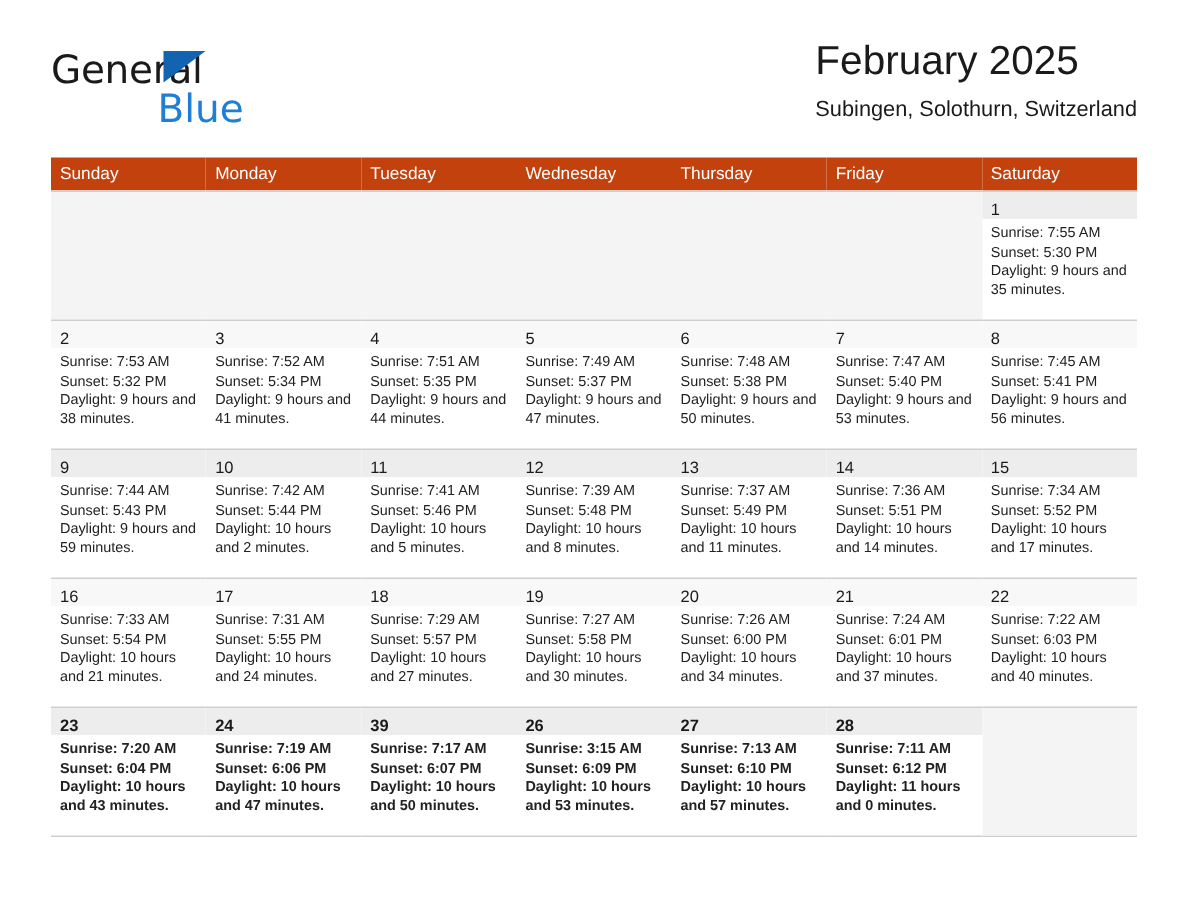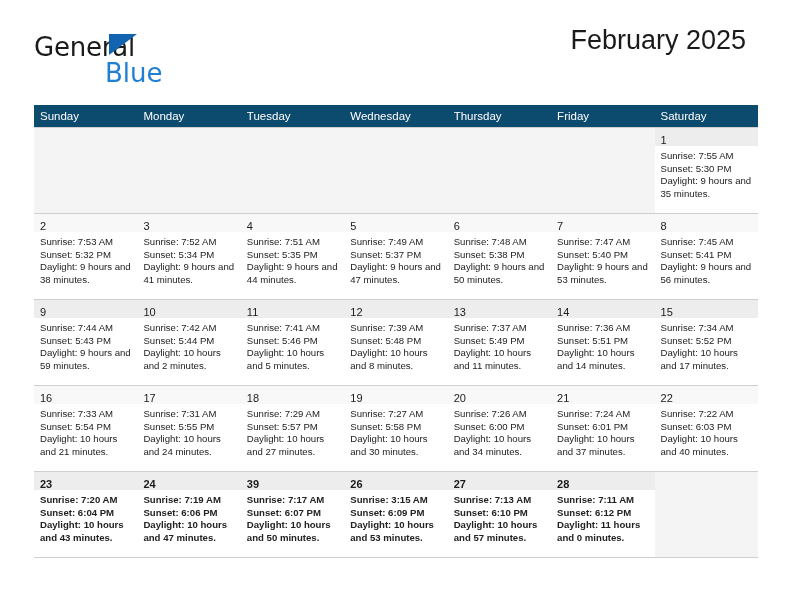--- a/index.html
+++ b/index.html
@@ -58,21 +58,21 @@
     position: absolute;
     left: 52px;
     top: 26px;
     font-size: 26px;
     color: #1f7fd4;
     font-family: "DejaVu Sans", sans-serif;
     margin-left: 19px;
   }
   .title-block {
     position: absolute;
-    right: 12px;
+    right: 0;
     top: 0;
   }
   .cal-title {
     font-size: 27px;
     color: #1a1a1a;
     line-height: 32px;
     white-space: nowrap;
   }
   .cal-subtitle {
     font-size: 14.5px;
@@ -85,21 +85,21 @@
   
   .calendar {
     position: absolute;
     left: 34px;
     top: 105px;
     width: 724px;
     border-collapse: collapse;
     table-layout: fixed;
   }
   .calendar th {
-    background: #0c4a6e;
+    background: #c2410c;
     color: #ffffff;
     font-size: 11.5px;
     font-weight: normal;
     text-align: left;
     padding: 5px 0 5px 6px;
     height: 11px;
     border: none;
   }
   .calendar td {
     vertical-align: top;
@@ -143,20 +143,21 @@
 <div class="page">
 
   <div class="header">
     <div class="logo">
       <span class="logo-general">General</span>
       <span class="logo-tri"></span>
       <span class="logo-blue">Blue</span>
     </div>
     <div class="title-block">
       <div class="cal-title">February 2025</div>
+      <div class="cal-subtitle">Subingen, Solothurn, Switzerland</div>
     </div>
   </div>
 
   <table class="calendar">
     <thead>
       <tr>
         <th>Sunday</th>
         <th>Monday</th>
         <th>Tuesday</th>
         <th>Wednesday</th>

